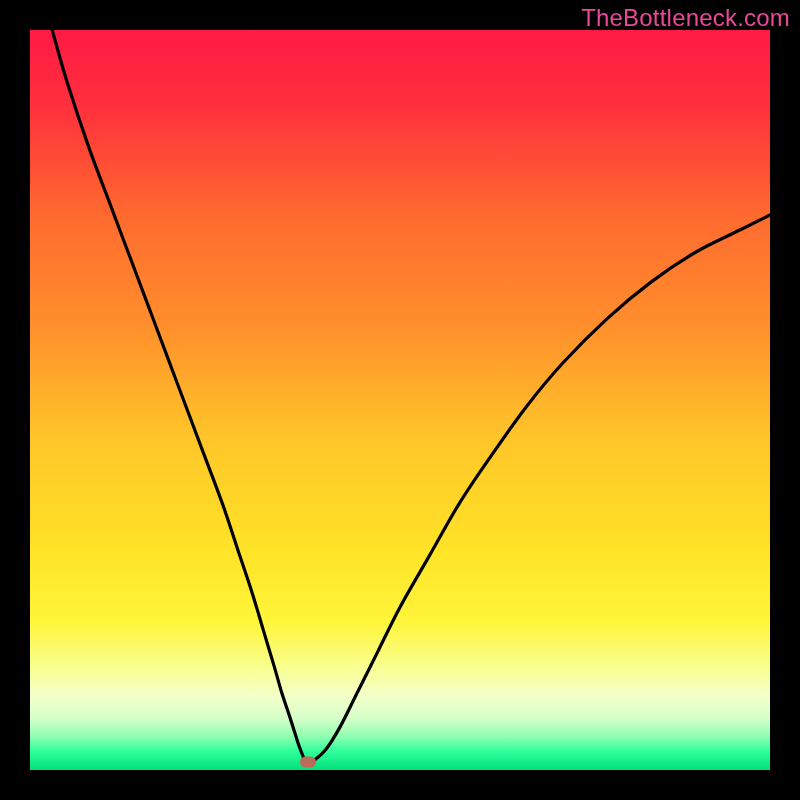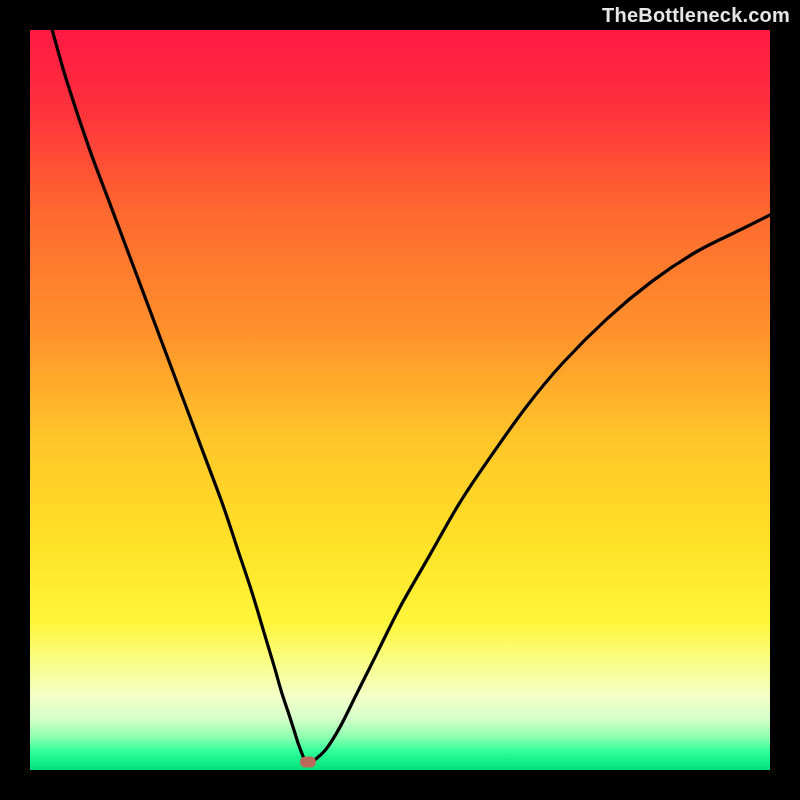--- a/index.html
+++ b/index.html
@@ -14,23 +14,23 @@
   .frame {
     position: relative;
     width: 800px;
     height: 800px;
     background: #000;
   }
   .watermark {
     position: absolute;
     top: 4px;
     right: 10px;
-    color: #e5e5e5;
-    font-size: 20px;
-    font-weight: 700;
+    color: #ec4899;
+    font-size: 24px;
+    font-weight: 400;
     letter-spacing: 0.2px;
     z-index: 10;
     user-select: none;
   }
   .plot-area {
     position: absolute;
     left: 30px;
     top: 30px;
     width: 740px;
     height: 740px;

